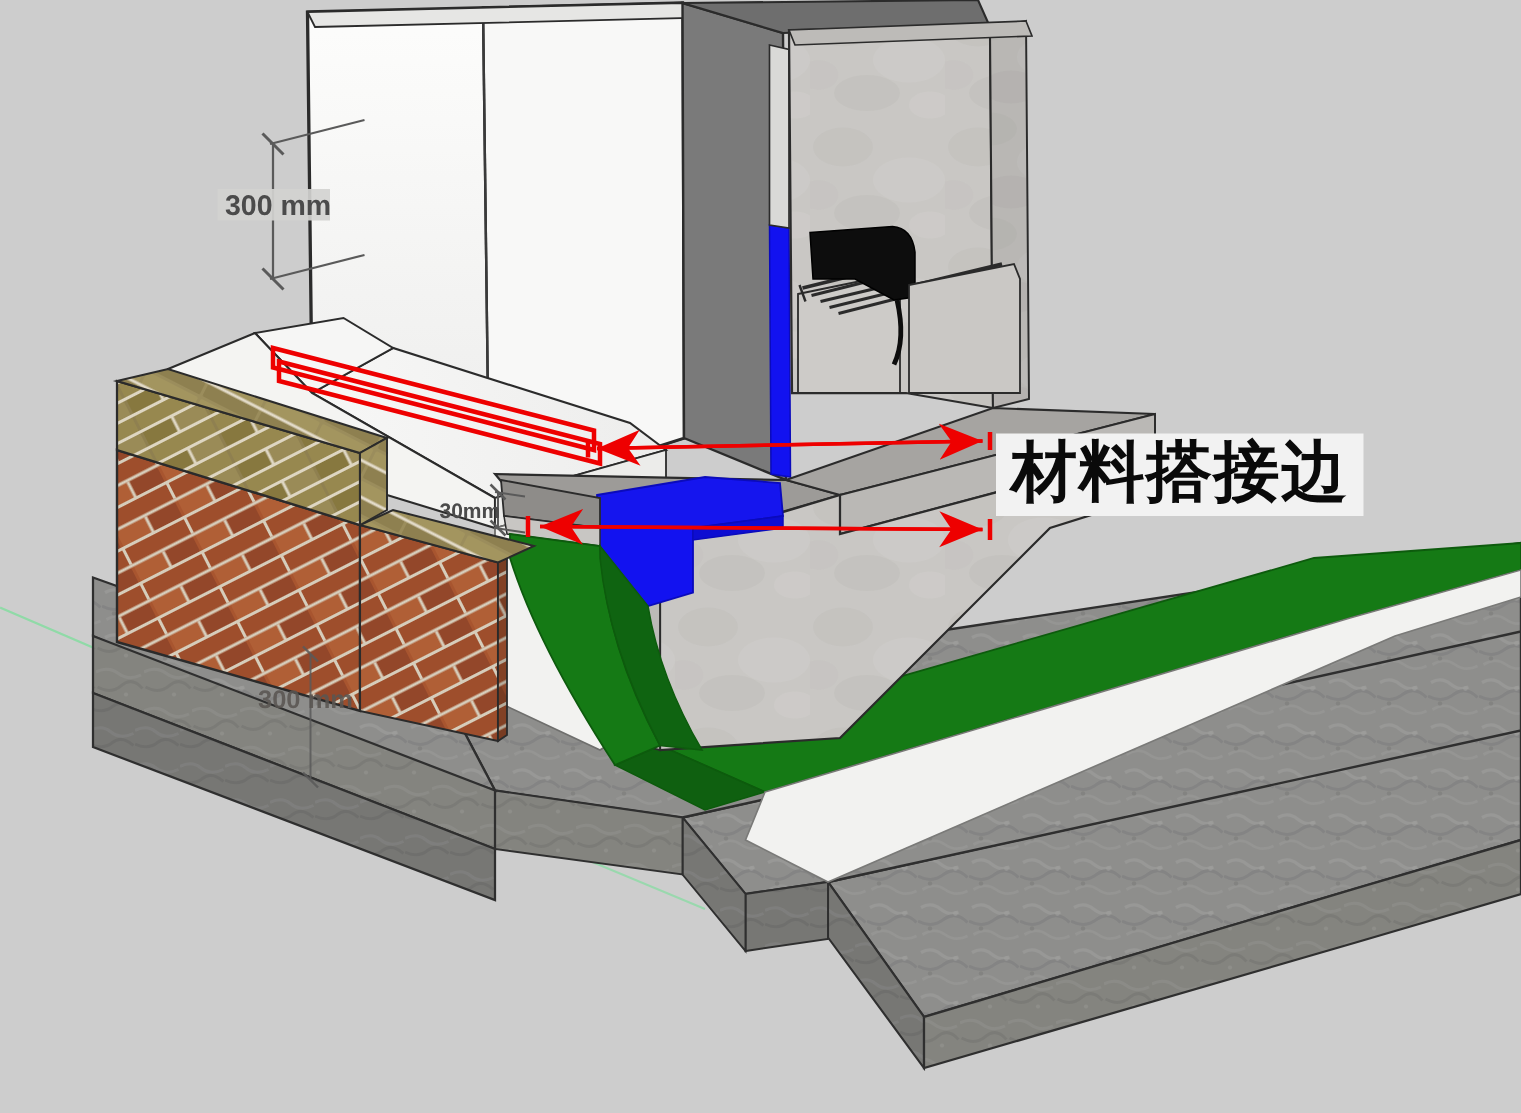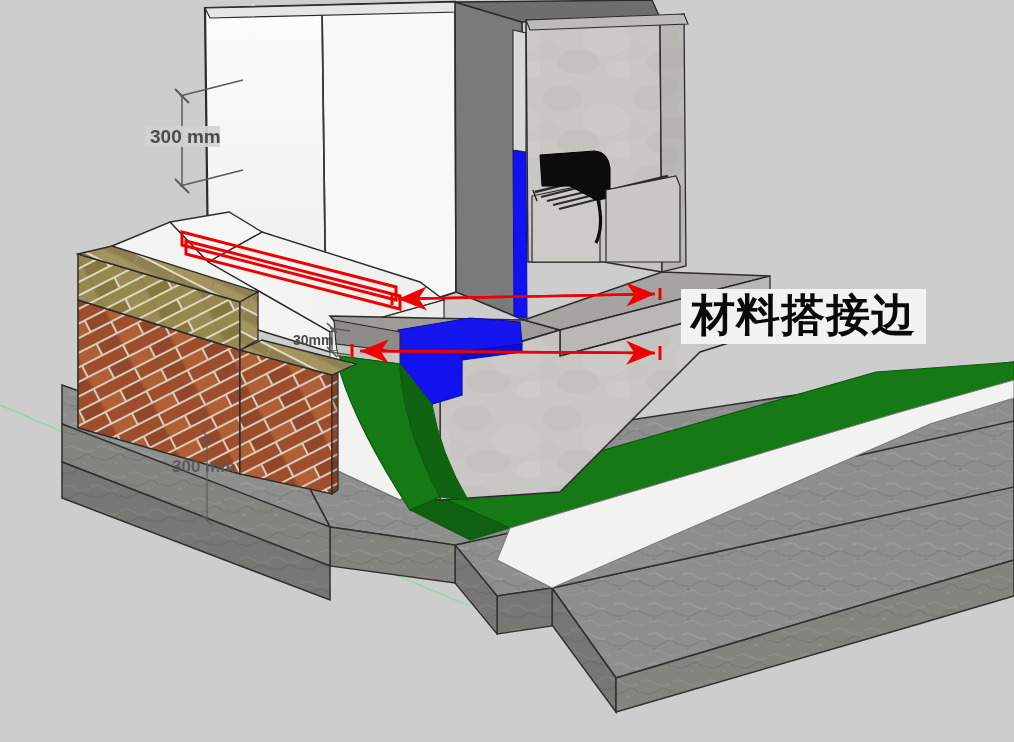--- a/index.html
+++ b/index.html
@@ -17,21 +17,21 @@
     font-family:"Liberation Sans","DejaVu Sans",sans-serif;
     fill:#4b4b4b;
     font-weight:600;
   }
   .dim-300{font-size:19px;}
   .dim-30{font-size:14px;}
   .dim-300b{font-size:17px;fill:#5a5652;}
 
   #cn-label{
     position:absolute;
-    left:681px;top:289px;
+    left:664px;top:289px;
     background:#f2f2f2;
     padding:3px 10px 6px 10px;
     color:#0a0a0a;
     font-family:"DejaVu Sans","Liberation Sans",sans-serif;
     font-size:44px;
     font-weight:700;
     line-height:1.04;
     letter-spacing:1px;
     white-space:nowrap;
   }

